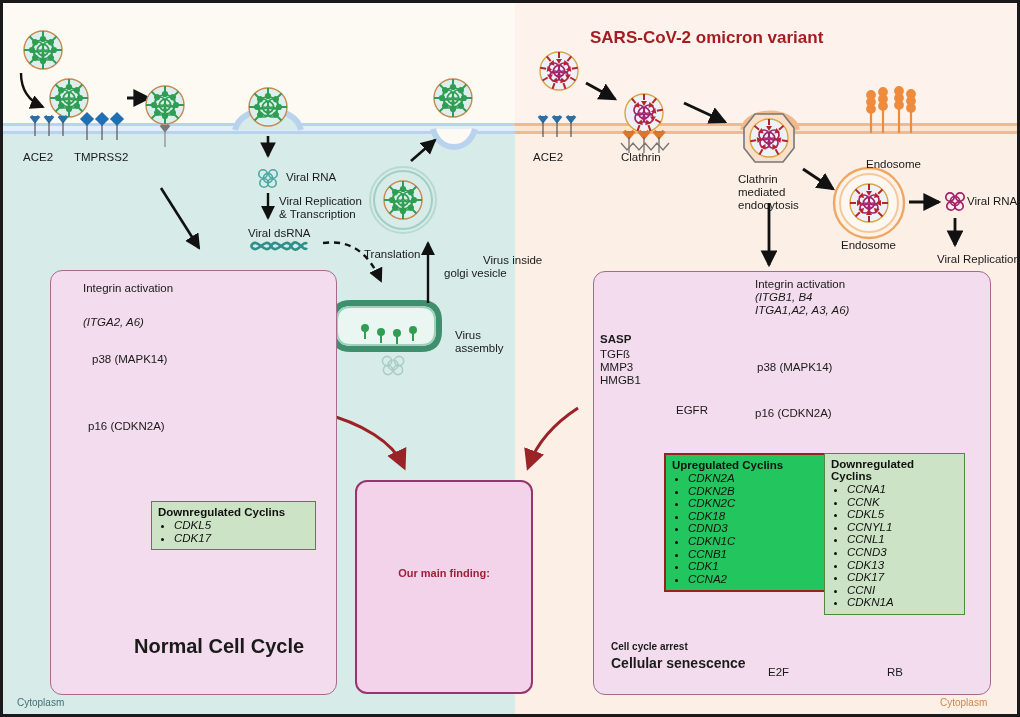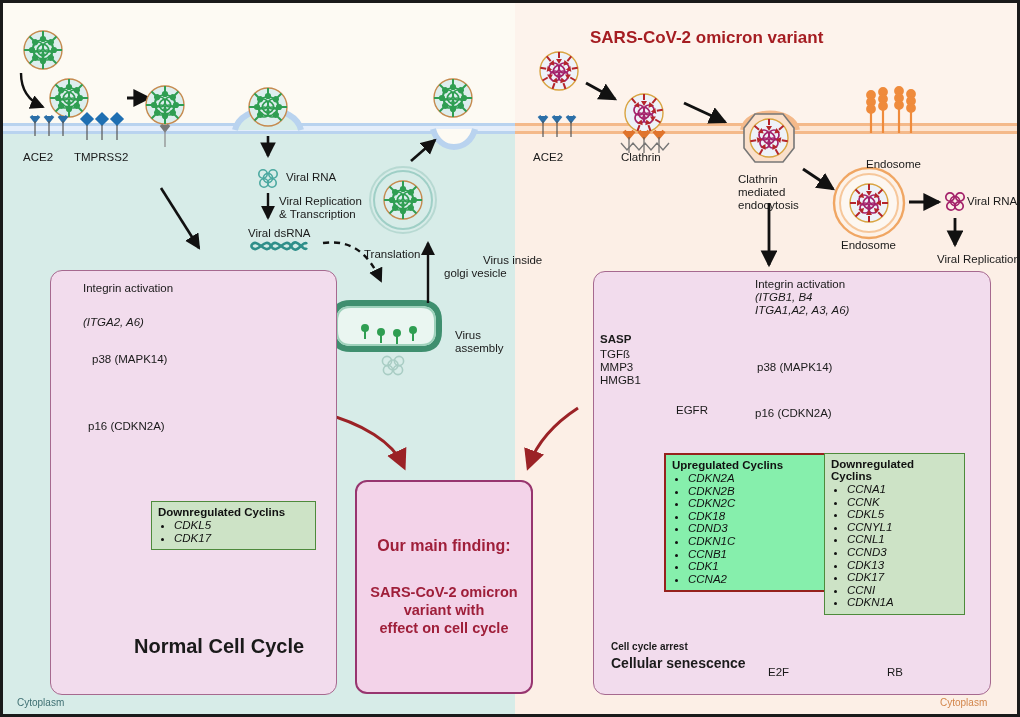--- a/index.html
+++ b/index.html
@@ -78,21 +78,21 @@
     left: 352px; top: 477px; width: 178px; height: 214px;
     background: #f3d3e9;
     border: 2.5px solid #97356f;
     border-radius: 12px;
     display: flex; flex-direction: column;
     align-items: center; justify-content: center;
     text-align: center;
     padding: 8px;
   }
   #finding-box .fl1 {
-    color: #9f1f3a; font-weight: bold; font-size: 16px; margin-bottom: 28px;
+    color: #9f1f3a; font-weight: bold; font-size: 11px; margin-bottom: 28px;
   }
   #finding-box .fl2 {
     color: #9f1f3a; font-weight: bold; font-size: 14.5px; line-height: 18px;
   }
 
   
   .genebox {
     position: absolute;
     padding: 4px 6px 5px 6px;
   }
@@ -104,21 +104,21 @@
   }
   .genebox li {
     font-size: 11.5px; font-style: italic; color: #111; line-height: 12.6px;
   }
   #downreg-left {
     left: 148px; top: 498px; width: 165px;
     background: #cde3c6; border: 1.6px solid #4e8a3c;
   }
   #upreg-right {
     left: 661px; top: 450px; width: 164px;
-    background: #86efac; border: 2px solid #96211d;
+    background: #22c55e; border: 2px solid #96211d;
   }
   #downreg-right {
     left: 821px; top: 450px; width: 141px;
     background: #cde3c6; border: 1.6px solid #4e8a3c;
   }
 </style>
 </head>
 <body>
 
 <div id="figure">
@@ -692,25 +692,20 @@
     <div class="gtitle">Downregulated Cyclins</div>
     <ul>
         <li>CDKL5</li>
         <li>CDK17</li>
       </ul>
   </div>
   <div class="lbl bold" style="left:131px; top:637px; font-size:20px;text-align:center;">Normal Cell Cycle</div>
 
   <div id="finding-box">
     <div class="fl1">Our main finding:</div>
-    <div class="fl2">
-      <span>SARS-CoV-2 omicron</span><br>
-      <span>variant with</span><br>
-      <span>effect on cell cycle</span>
-    </div>
   </div>
 
   <div class="lbl" style="left:530px; top:148px;">ACE2</div>
   <div class="lbl" style="left:618px; top:148px;">Clathrin</div>
   <div class="lbl" style="left:863px; top:155px;">Endosome</div>
   <div class="lbl" style="left:735px; top:170px;">Clathrin</div>
   <div class="lbl" style="left:735px; top:183px;">mediated</div>
   <div class="lbl" style="left:735px; top:196px;">endocytosis</div>
   <div class="lbl" style="left:838px; top:236px;">Endosome</div>
   <div class="lbl" style="left:964px; top:192px;">Viral RNA</div>

